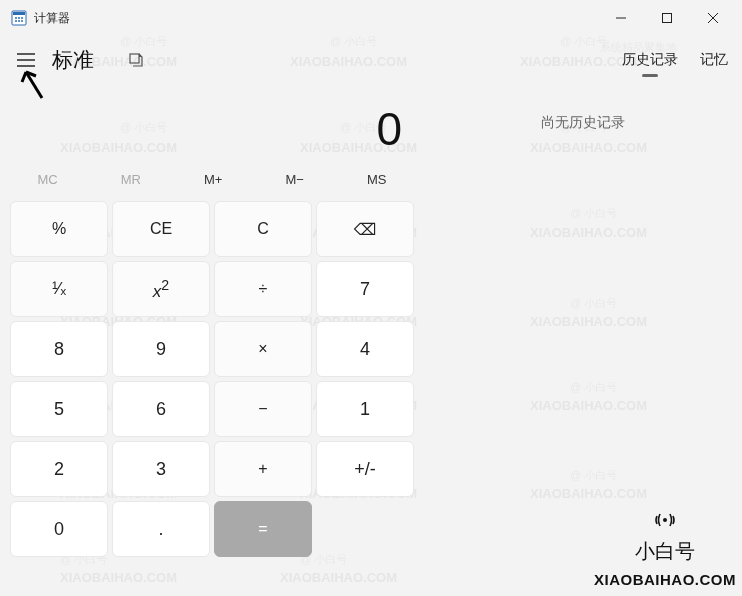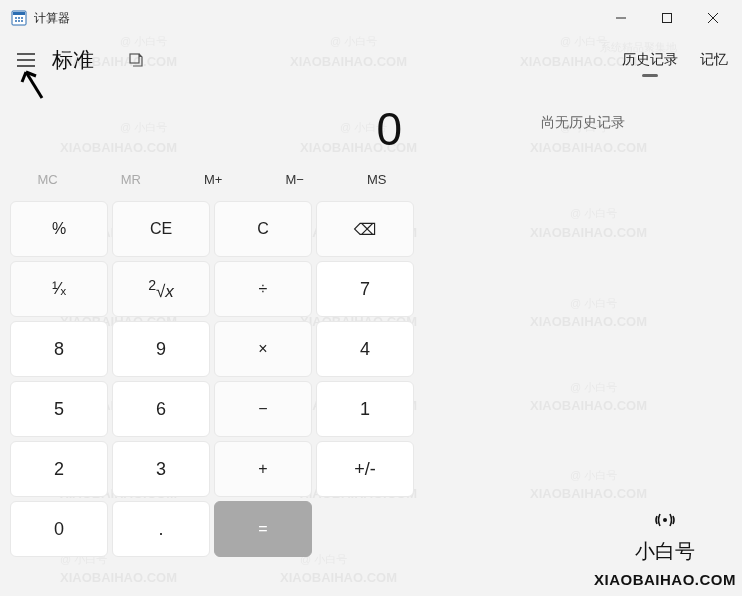--- a/index.html
+++ b/index.html
@@ -180,21 +180,21 @@
       <div class="key op">CE</div>
       <div class="key op">C</div>
       <div class="key op">
           <span>⌫</span>
         </div>
 
       <div class="key op">
           <span class="sym">¹⁄ₓ</span>
         </div>
       <div class="key op">
-          <span class="sym"><sup>2</sup>√<i style="font-style:italic">x</i></span>
+          <span class="sym"><i style="font-style:italic">x</i><sup>2</sup></span>
         </div>
       <div class="key op">÷</div>
 
       <div class="key num">7</div>
       <div class="key num">8</div>
       <div class="key num">9</div>
       <div class="key op">×</div>
 
       <div class="key num">4</div>
       <div class="key num">5</div>

